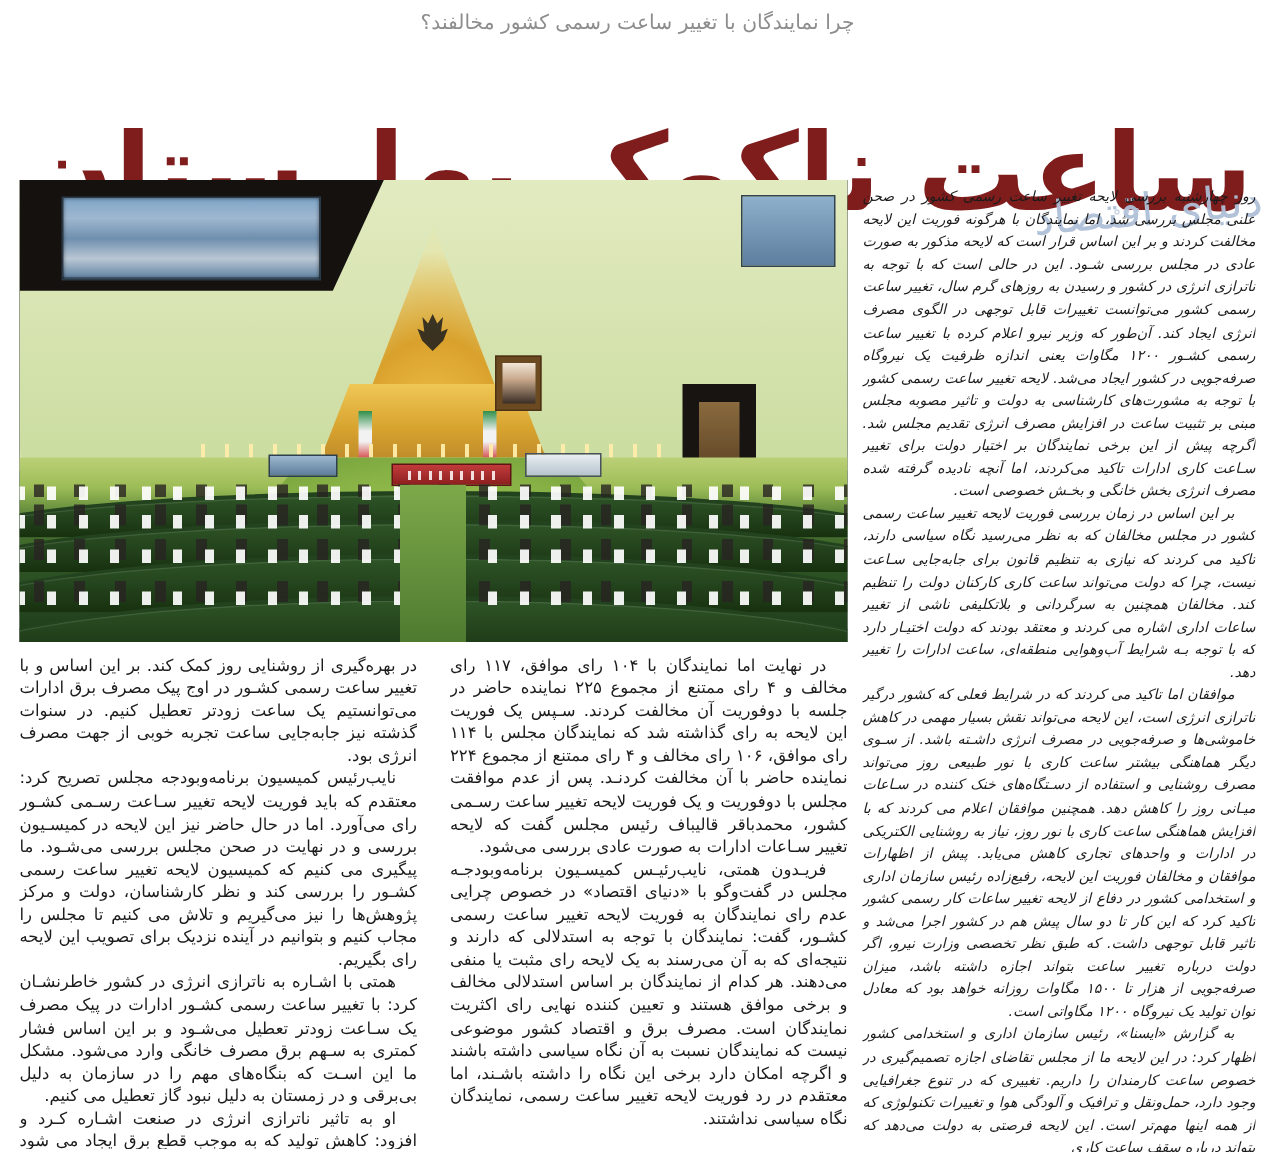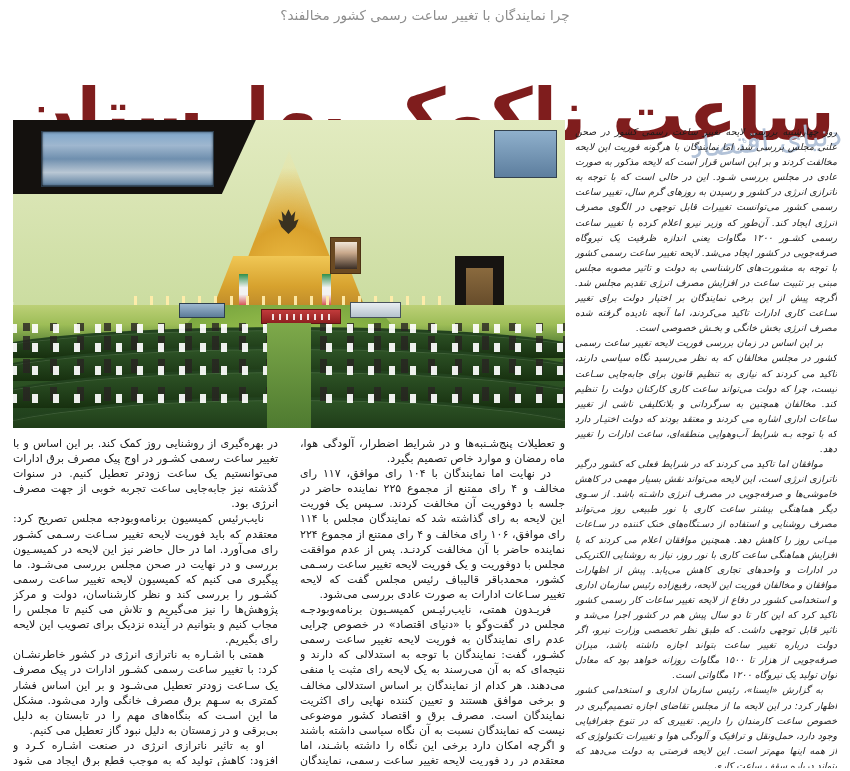--- a/index.html
+++ b/index.html
@@ -207,25 +207,24 @@
 
   <div class="col-right">
     <p class="noind">روز چهارشنبه بررسی لایحه تغییر ساعت رسمی کشور در صحن علنی مجلس بررسی شد، اما نمایندگان با هرگونه فوریت این لایحه مخالفت کردند و بر این اساس قرار است که لایحه مذکور به صورت عادی در مجلس بررسی شـود. این در حالی است که با توجه به ناترازی انرژی در کشور و رسیدن به روزهای گرم سال، تغییر ساعت رسمی کشور می‌توانست تغییرات قابل توجهی در الگوی مصرف انرژی ایجاد کند. آن‌طور که وزیر نیرو اعلام کرده با تغییر ساعت رسمی کشـور ۱۲۰۰ مگاوات یعنی اندازه ظرفیت یک نیروگاه صرفه‌جویی در کشور ایجاد می‌شد. لایحه تغییر ساعت رسمی کشور با توجه به مشورت‌های کارشناسی به دولت و تاثیر مصوبه مجلس مبنی بر تثبیت ساعت در افزایش مصرف انرژی تقدیم مجلس شد. اگرچه پیش از این برخی نمایندگان بر اختیار دولت برای تغییر سـاعت کاری ادارات تاکید می‌کردند، اما آنچه نادیده گرفته شده مصرف انرژی بخش خانگی و بخـش خصوصی است.</p>
     <p>بر این اساس در زمان بررسی فوریت لایحه تغییر ساعت رسمی کشور در مجلس مخالفان که به نظر می‌رسید نگاه سیاسی دارند، تاکید می کردند که نیازی به تنظیم قانون برای جابه‌جایی سـاعت نیست، چرا که دولت می‌تواند ساعت کاری کارکنان دولت را تنظیم کند. مخالفان همچنین به سرگردانی و بلاتکلیفی ناشی از تغییر ساعات اداری اشاره می کردند و معتقد بودند که دولت اختیـار دارد که با توجه بـه شرایط آب‌وهوایی منطقه‌ای، ساعت ادارات را تغییر دهد.</p>
     <p>موافقان اما تاکید می کردند که در شرایط فعلی که کشور درگیر ناترازی انرژی است، این لایحه می‌تواند نقش بسیار مهمی در کاهش خاموشی‌ها و صرفه‌جویی در مصرف انرژی داشـته باشد. از سـوی دیگر هماهنگی بیشتر ساعت کاری با نور طبیعی روز می‌تواند مصرف روشنایی و استفاده از دسـتگاه‌های خنک کننده در سـاعات میـانی روز را کاهش دهد. همچنین موافقان اعلام می کردند که با افزایش هماهنگی ساعت کاری با نور روز، نیاز به روشنایی الکتریکی در ادارات و واحدهای تجاری کاهش می‌یابد. پیش از اظهارات موافقان و مخالفان فوریت این لایحه، رفیع‌زاده رئیس سازمان اداری و استخدامی کشور در دفاع از لایحه تغییر ساعات کار رسمی کشور تاکید کرد که این کار تا دو سال پیش هم در کشور اجرا می‌شد و تاثیر قابل توجهی داشت. که طبق نظر تخصصی وزارت نیرو، اگر دولت درباره تغییر ساعت بتواند اجازه داشته باشد، میزان صرفه‌جویی از هزار تا ۱۵۰۰ مگاوات روزانه خواهد بود که معادل توان تولید یک نیروگاه ۱۲۰۰ مگاواتی است.</p>
     <p>به گزارش «ایسنا»، رئیس سازمان اداری و استخدامی کشور اظهار کرد: در این لایحه ما از مجلس تقاضای اجازه تصمیم‌گیری در خصوص ساعت کارمندان را داریم. تغییری که در تنوع جغرافیایی وجود دارد، حمل‌ونقل و ترافیک و آلودگی هوا و تغییرات تکنولوژی که از همه اینها مهم‌تر است. این لایحه فرصتی به دولت می‌دهد که بتواند درباره سقف ساعت کاری</p>
   </div>
 
   <div class="cols">
     <div class="col mid">
-      <p class="noind">و تعطیلات پنج‌شـنبه‌ها و در شرایط اضطرار، آلودگی هوا، ماه رمضان و موارد خاص تصمیم بگیرد.</p>
       <p>در نهایت اما نمایندگان با ۱۰۴ رای موافق، ۱۱۷ رای مخالف و ۴ رای ممتنع از مجموع ۲۲۵ نماینده حاضر در جلسه با دوفوریت آن مخالفت کردند. سـپس یک فوریت این لایحه به رای گذاشته شد که نمایندگان مجلس با ۱۱۴ رای موافق، ۱۰۶ رای مخالف و ۴ رای ممتنع از مجموع ۲۲۴ نماینده حاضر با آن مخالفت کردنـد. پس از عدم موافقت مجلس با دوفوریت و یک فوریت لایحه تغییر ساعت رسـمی کشور، محمدباقر قالیباف رئیس مجلس گفت که لایحه تغییر سـاعات ادارات به صورت عادی بررسی می‌شود.</p>
       <p>فریـدون همتی، نایب‌رئیـس کمیسـیون برنامه‌وبودجـه مجلس در گفت‌وگو با «دنیای اقتصاد» در خصوص چرایی عدم رای نمایندگان به فوریت لایحه تغییر ساعت رسمی کشـور، گفت: نمایندگان با توجه به استدلالی که دارند و نتیجه‌ای که به آن می‌رسند به یک لایحه رای مثبت یا منفی می‌دهند. هر کدام از نمایندگان بر اساس استدلالی مخالف و برخی موافق هستند و تعیین کننده نهایی رای اکثریت نمایندگان است. مصرف برق و اقتصاد کشور موضوعی نیست که نمایندگان نسبت به آن نگاه سیاسی داشته باشند و اگرچه امکان دارد برخی این نگاه را داشته باشـند، اما معتقدم در رد فوریت لایحه تغییر ساعت رسمی، نمایندگان نگاه سیاسی نداشتند.</p>
     </div>
     <div class="col left">
       <p class="noind">در بهره‌گیری از روشنایی روز کمک کند. بر این اساس و با تغییر ساعت رسمی کشـور در اوج پیک مصرف برق ادارات می‌توانستیم یک ساعت زودتر تعطیل کنیم. در سنوات گذشته نیز جابه‌جایی ساعت تجربه خوبی از جهت مصرف انرژی بود.</p>
       <p>نایب‌رئیس کمیسیون برنامه‌وبودجه مجلس تصریح کرد: معتقدم که باید فوریت لایحه تغییر سـاعت رسـمی کشـور رای می‌آورد. اما در حال حاضر نیز این لایحه در کمیسـیون بررسی و در نهایت در صحن مجلس بررسی می‌شـود. ما پیگیری می کنیم که کمیسیون لایحه تغییر ساعت رسمی کشـور را بررسی کند و نظر کارشناسان، دولت و مرکز پژوهش‌ها را نیز می‌گیریم و تلاش می کنیم تا مجلس را مجاب کنیم و بتوانیم در آینده نزدیک برای تصویب این لایحه رای بگیریم.</p>
-      <p>همتی با اشـاره به ناترازی انرژی در کشور خاطرنشـان کرد: با تغییر ساعت رسمی کشـور ادارات در پیک مصرف یک سـاعت زودتر تعطیل می‌شـود و بر این اساس فشار کمتری به سـهم برق مصرف خانگی وارد می‌شود. مشکل ما این اسـت که بنگاه‌های مهم را در تابستان به دلیل بی‌برقی و در زمستان به دلیل نبود گاز تعطیل می کنیم.</p>
+      <p>همتی با اشـاره به ناترازی انرژی در کشور خاطرنشـان کرد: با تغییر ساعت رسمی کشـور ادارات در پیک مصرف یک سـاعت زودتر تعطیل می‌شـود و بر این اساس فشار کمتری به سـهم برق مصرف خانگی وارد می‌شود. مشکل ما این اسـت که بنگاه‌های مهم را در سازمان به دلیل بی‌برقی و در زمستان به دلیل نبود گاز تعطیل می کنیم.</p>
       <p>او به تاثیر ناترازی انرژی در صنعت اشـاره کـرد و افزود: کاهش تولید که به موجب قطع برق ایجاد می شود موجب افزایش قیمت‌ها می‌گردد و از سوی دیگر کارگر بیکار می‌شـود. بنابراین قطع برق مجموعه‌ای آثار منفی برای بنگاه‌ها را به دنبال دارد. متاسفانه چندین سال است که ناترازی‌ها متوجه کشور شده و هر سال از این موضوع لطمه می‌بینیم.</p>
     </div>
   </div>
 
 </div>
 
 </body></html>

